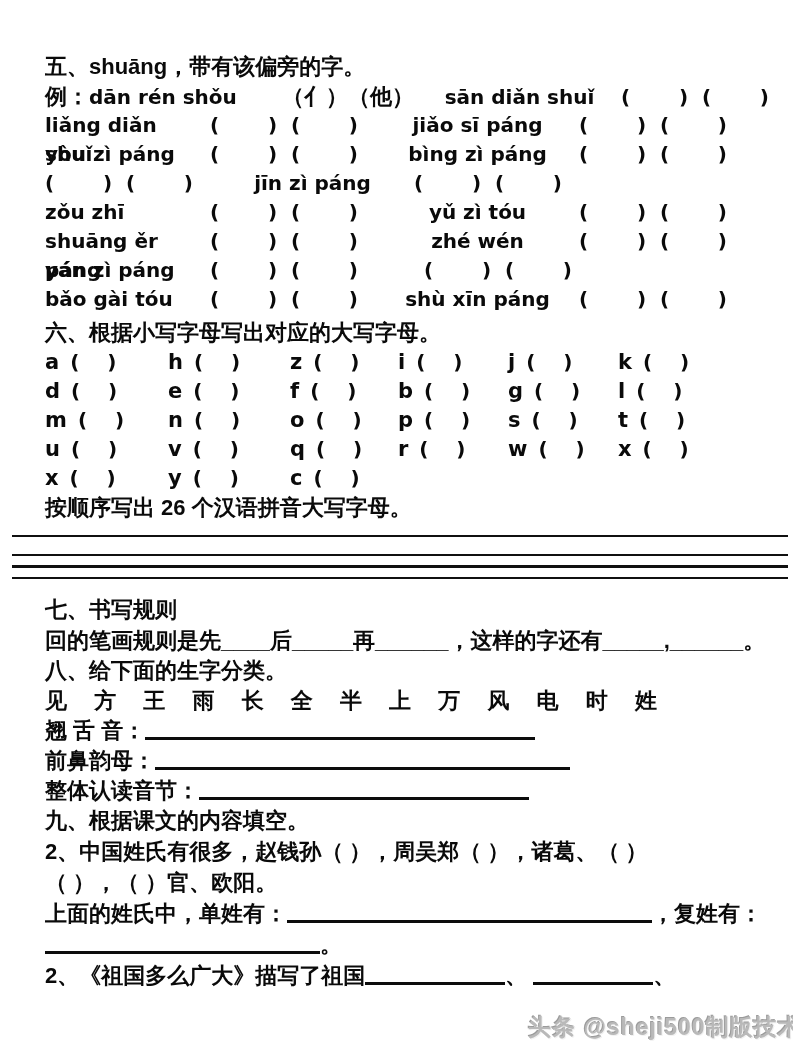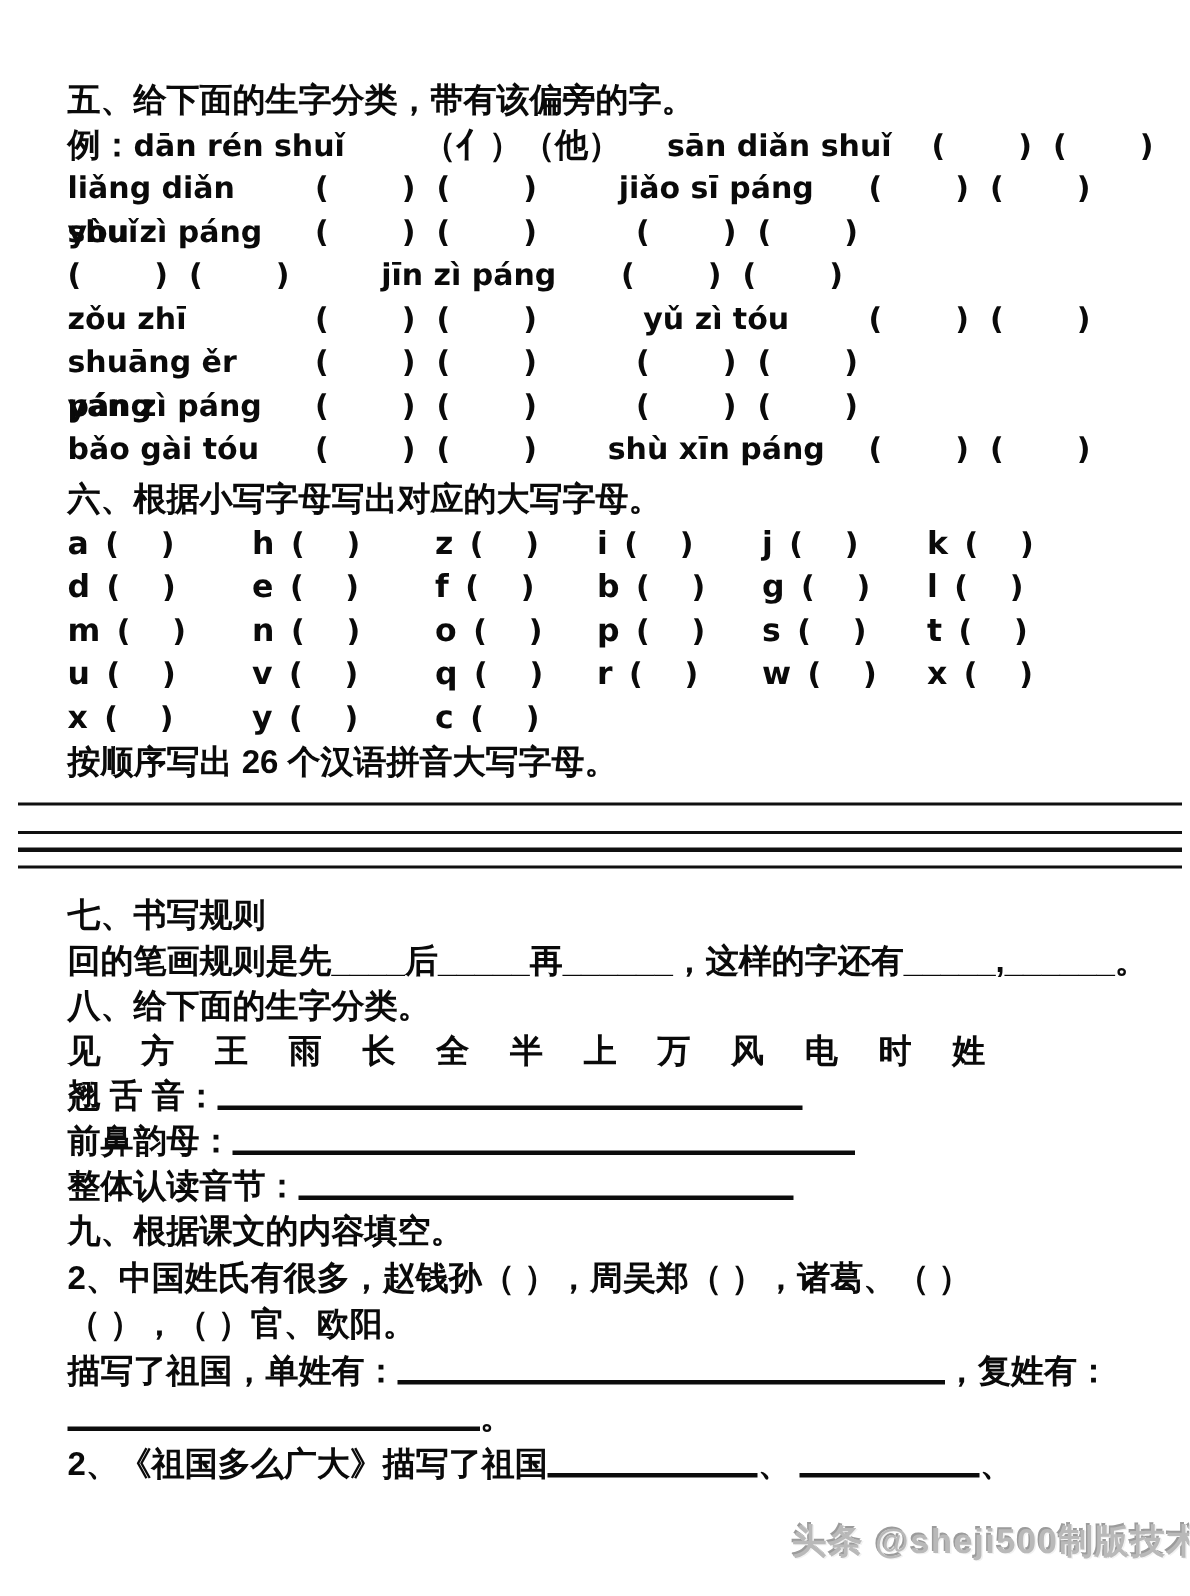--- a/index.html
+++ b/index.html
@@ -58,54 +58,56 @@
     text-shadow:1px 1px 0 #f2f2f2, -1px -1px 0 #9b9b9b;
     white-space:nowrap;
   }
 </style>
 </head>
 <body>
 
 <div class="page">
   <div class="content">
 
-    <div class="h">五、给下面的生字分类，带有该偏旁的字。</div>
-
-    <div class="s5row">
-      <span class="c1e"><span class="cjk">例：</span><span class="py">dān rén shuǐ</span></span>
+    <div class="h">五、shuāng，带有该偏旁的字。</div>
+
+    <div class="s5row">
+      <span class="c1e"><span class="cjk">例：</span><span class="py">dān rén shǒu</span></span>
       <span class="c2e cjk">（亻）（他）</span>
       <span class="c3 py">sān diǎn shuǐ</span>
       <span class="c4 pr pre">(       )  (       )</span>
     </div>
 
     <div class="s5row">
       <span class="c1 py">liǎng diǎn shuǐ</span>
       <span class="c2 pr pre">(       )  (       )</span>
       <span class="c3 py">jiǎo sī páng</span>
       <span class="c4 pr pre">(       )  (       )</span>
     </div>
     <div class="s5row">
       <span class="c1 py">yòu zì páng</span>
       <span class="c2 pr pre">(       )  (       )</span>
+      <span class="c3 py">bìng zì páng</span>
       <span class="c4 pr pre">(       )  (       )</span>
     </div>
     <div class="s5row">
       <span class="c2 pr pre">(       )  (       )</span>
       <span class="c3 py">jīn zì páng</span>
       <span class="c4 pr pre">(       )  (       )</span>
     </div>
     <div class="s5row">
       <span class="c1 py">zǒu zhī</span>
       <span class="c2 pr pre">(       )  (       )</span>
       <span class="c3 py">yǔ zì tóu</span>
       <span class="c4 pr pre">(       )  (       )</span>
     </div>
     <div class="s5row">
       <span class="c1 py">shuāng ěr páng</span>
       <span class="c2 pr pre">(       )  (       )</span>
+      <span class="c3 py">zhé wén</span>
       <span class="c4 pr pre">(       )  (       )</span>
     </div>
     <div class="s5row">
       <span class="c1 py">yán zì páng</span>
       <span class="c2 pr pre">(       )  (       )</span>
       <span class="c4 pr pre">(       )  (       )</span>
     </div>
     <div class="s5row">
       <span class="c1 py">bǎo gài tóu</span>
       <span class="c2 pr pre">(       )  (       )</span>
@@ -184,20 +186,20 @@
       <span>时</span>
       <span>姓</span>
     </div>
     <div class="line30"><span>翘 舌 音：</span><span class="bl w390"></span></div>
     <div class="line30"><span>前鼻韵母：</span><span class="bl w415"></span></div>
     <div class="line30"><span>整体认读音节：</span><span class="bl w330"></span></div>
 
     <div class="h">九、根据课文的内容填空。</div>
     <div class="line31 pre">2、中国姓氏有很多，赵钱孙（        ），周吴郑（        ），诸葛、（      ）</div>
     <div class="line31 pre">（      ），（     ）官、欧阳。</div>
-    <div class="line31"><span>描写了祖国，单姓有：</span><span class="bl w365"></span><span>，复姓有：</span></div>
+    <div class="line31"><span>上面的姓氏中，单姓有：</span><span class="bl w365"></span><span>，复姓有：</span></div>
     <div class="line31"><span class="bl w275"></span><span>。</span></div>
     <div class="line31"><span>2、《祖国多么广大》描写了祖国</span><span class="bl w140"></span><span>、</span> <span class="bl w120"></span><span>、</span></div>
 
   </div>
 
   <div class="watermark">头条 @sheji500制版技术</div>
 </div>
 
 </body></html>

